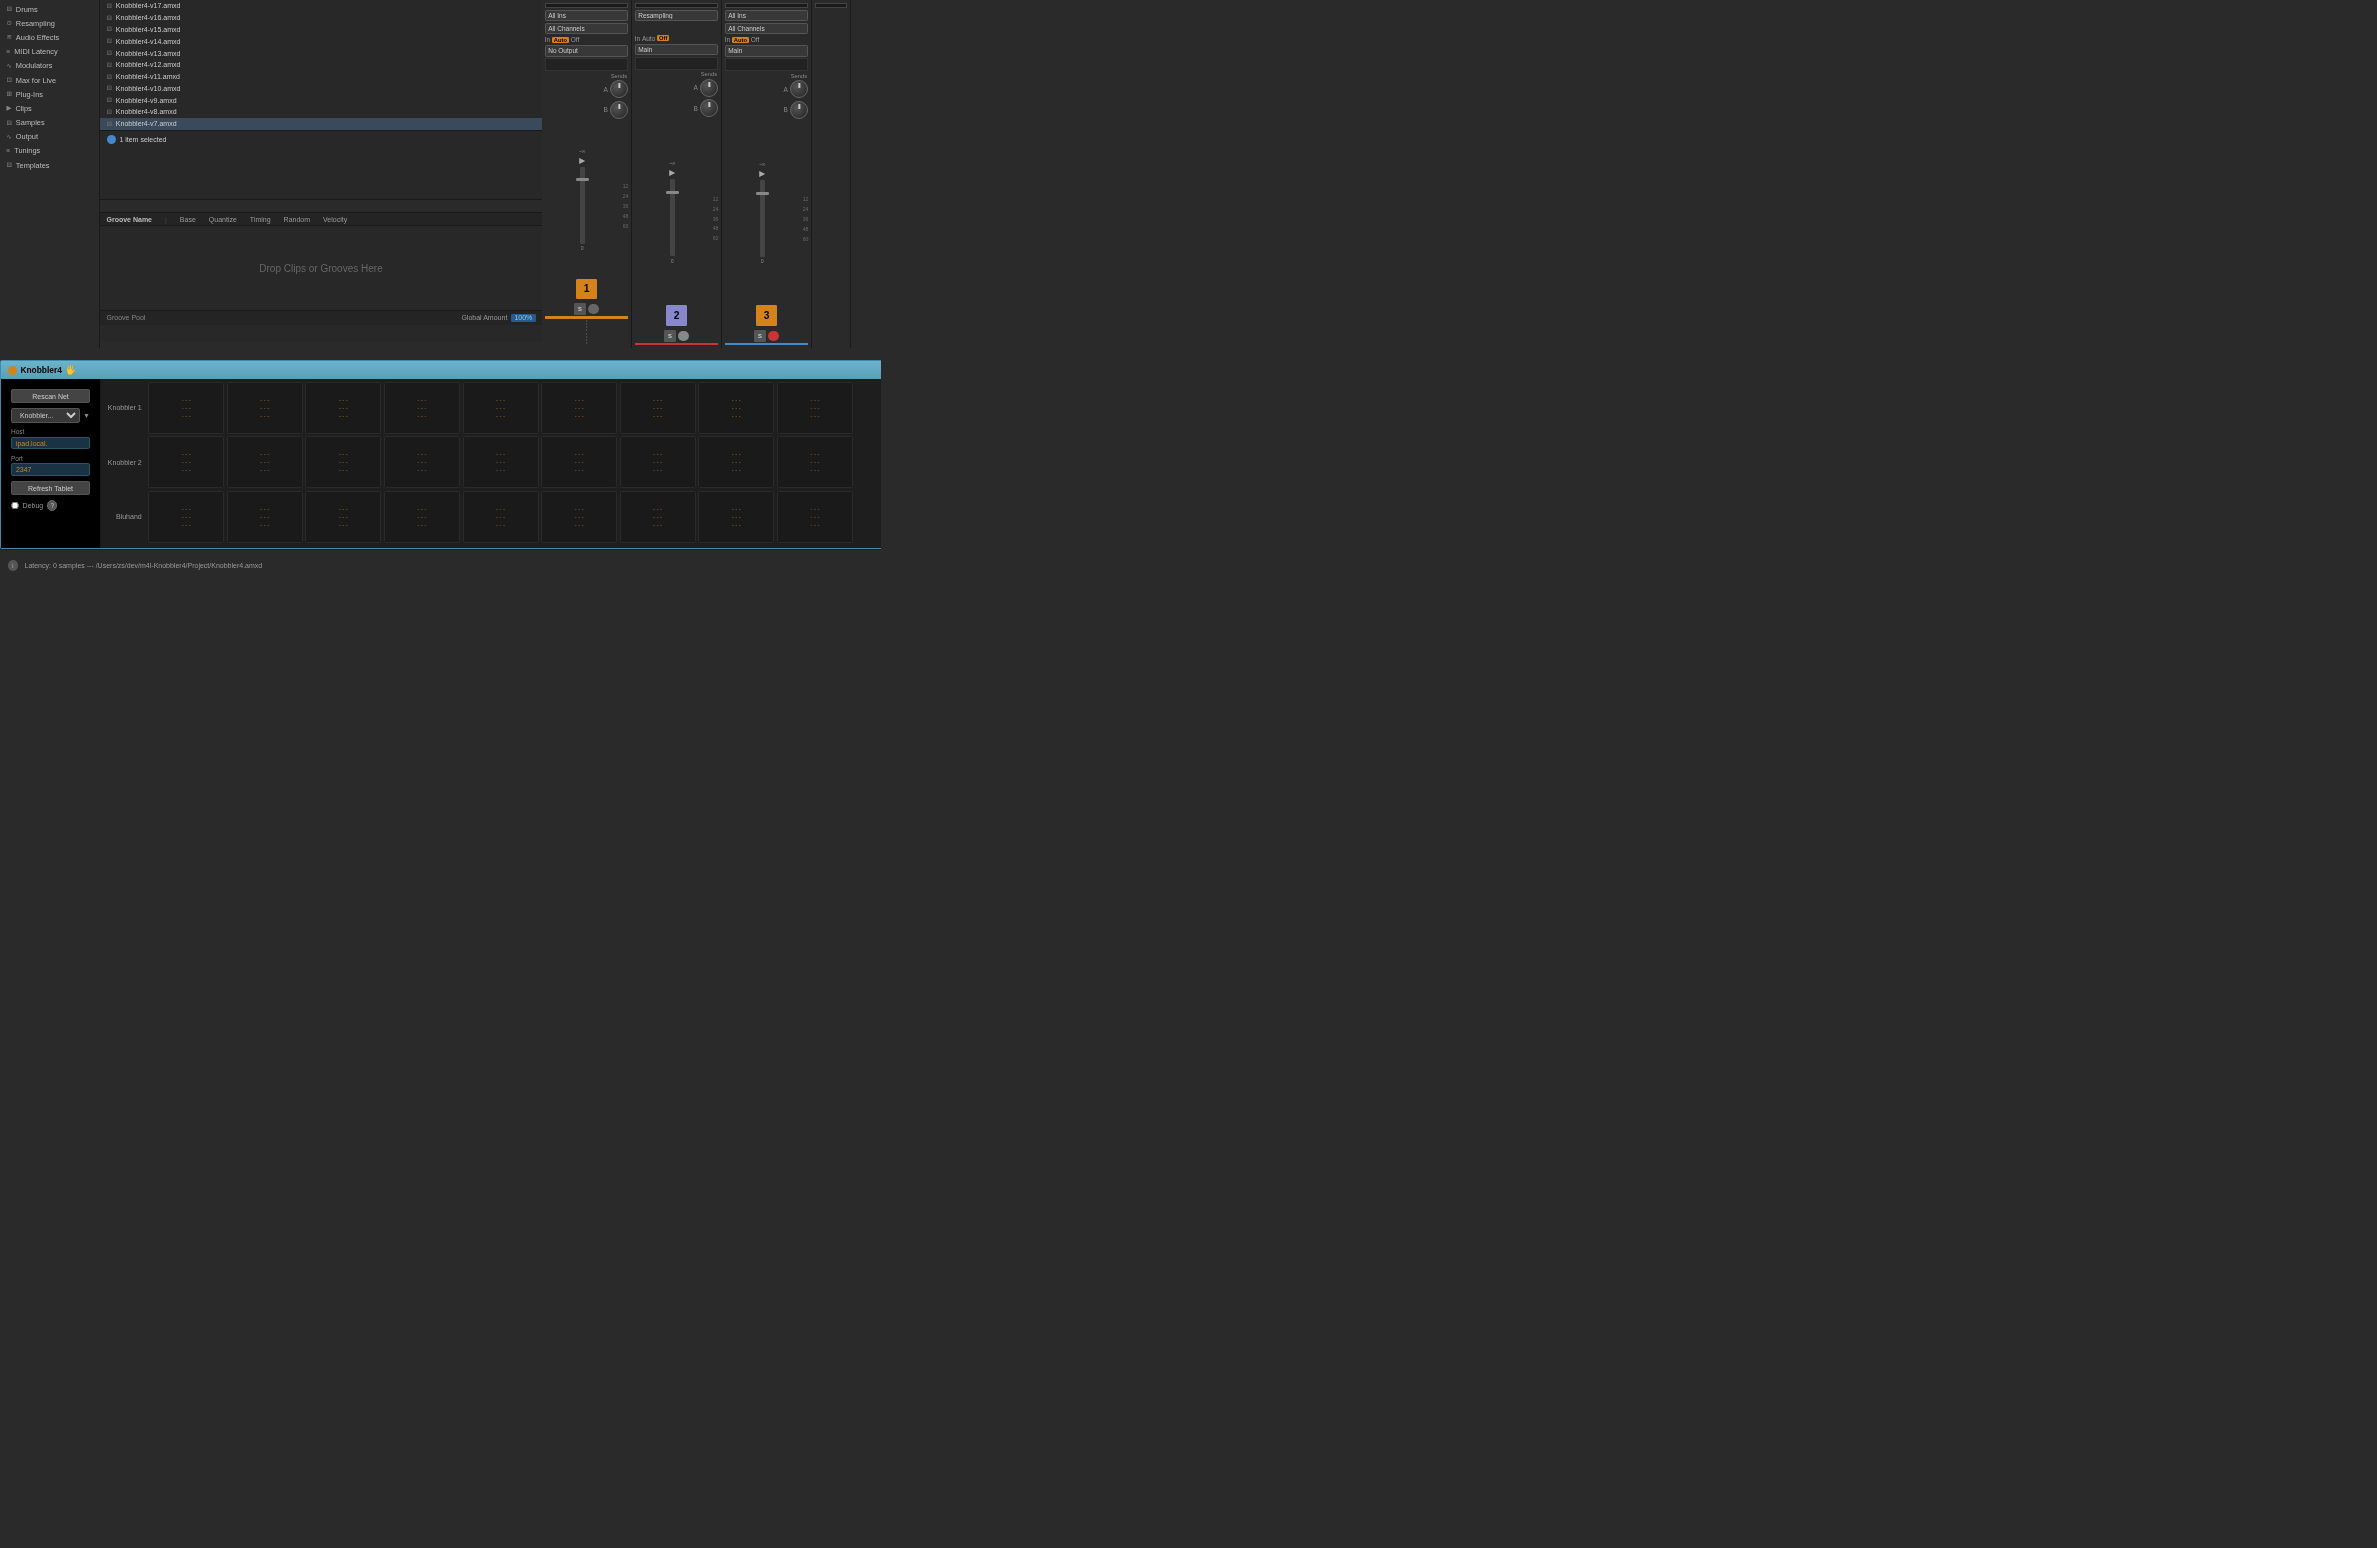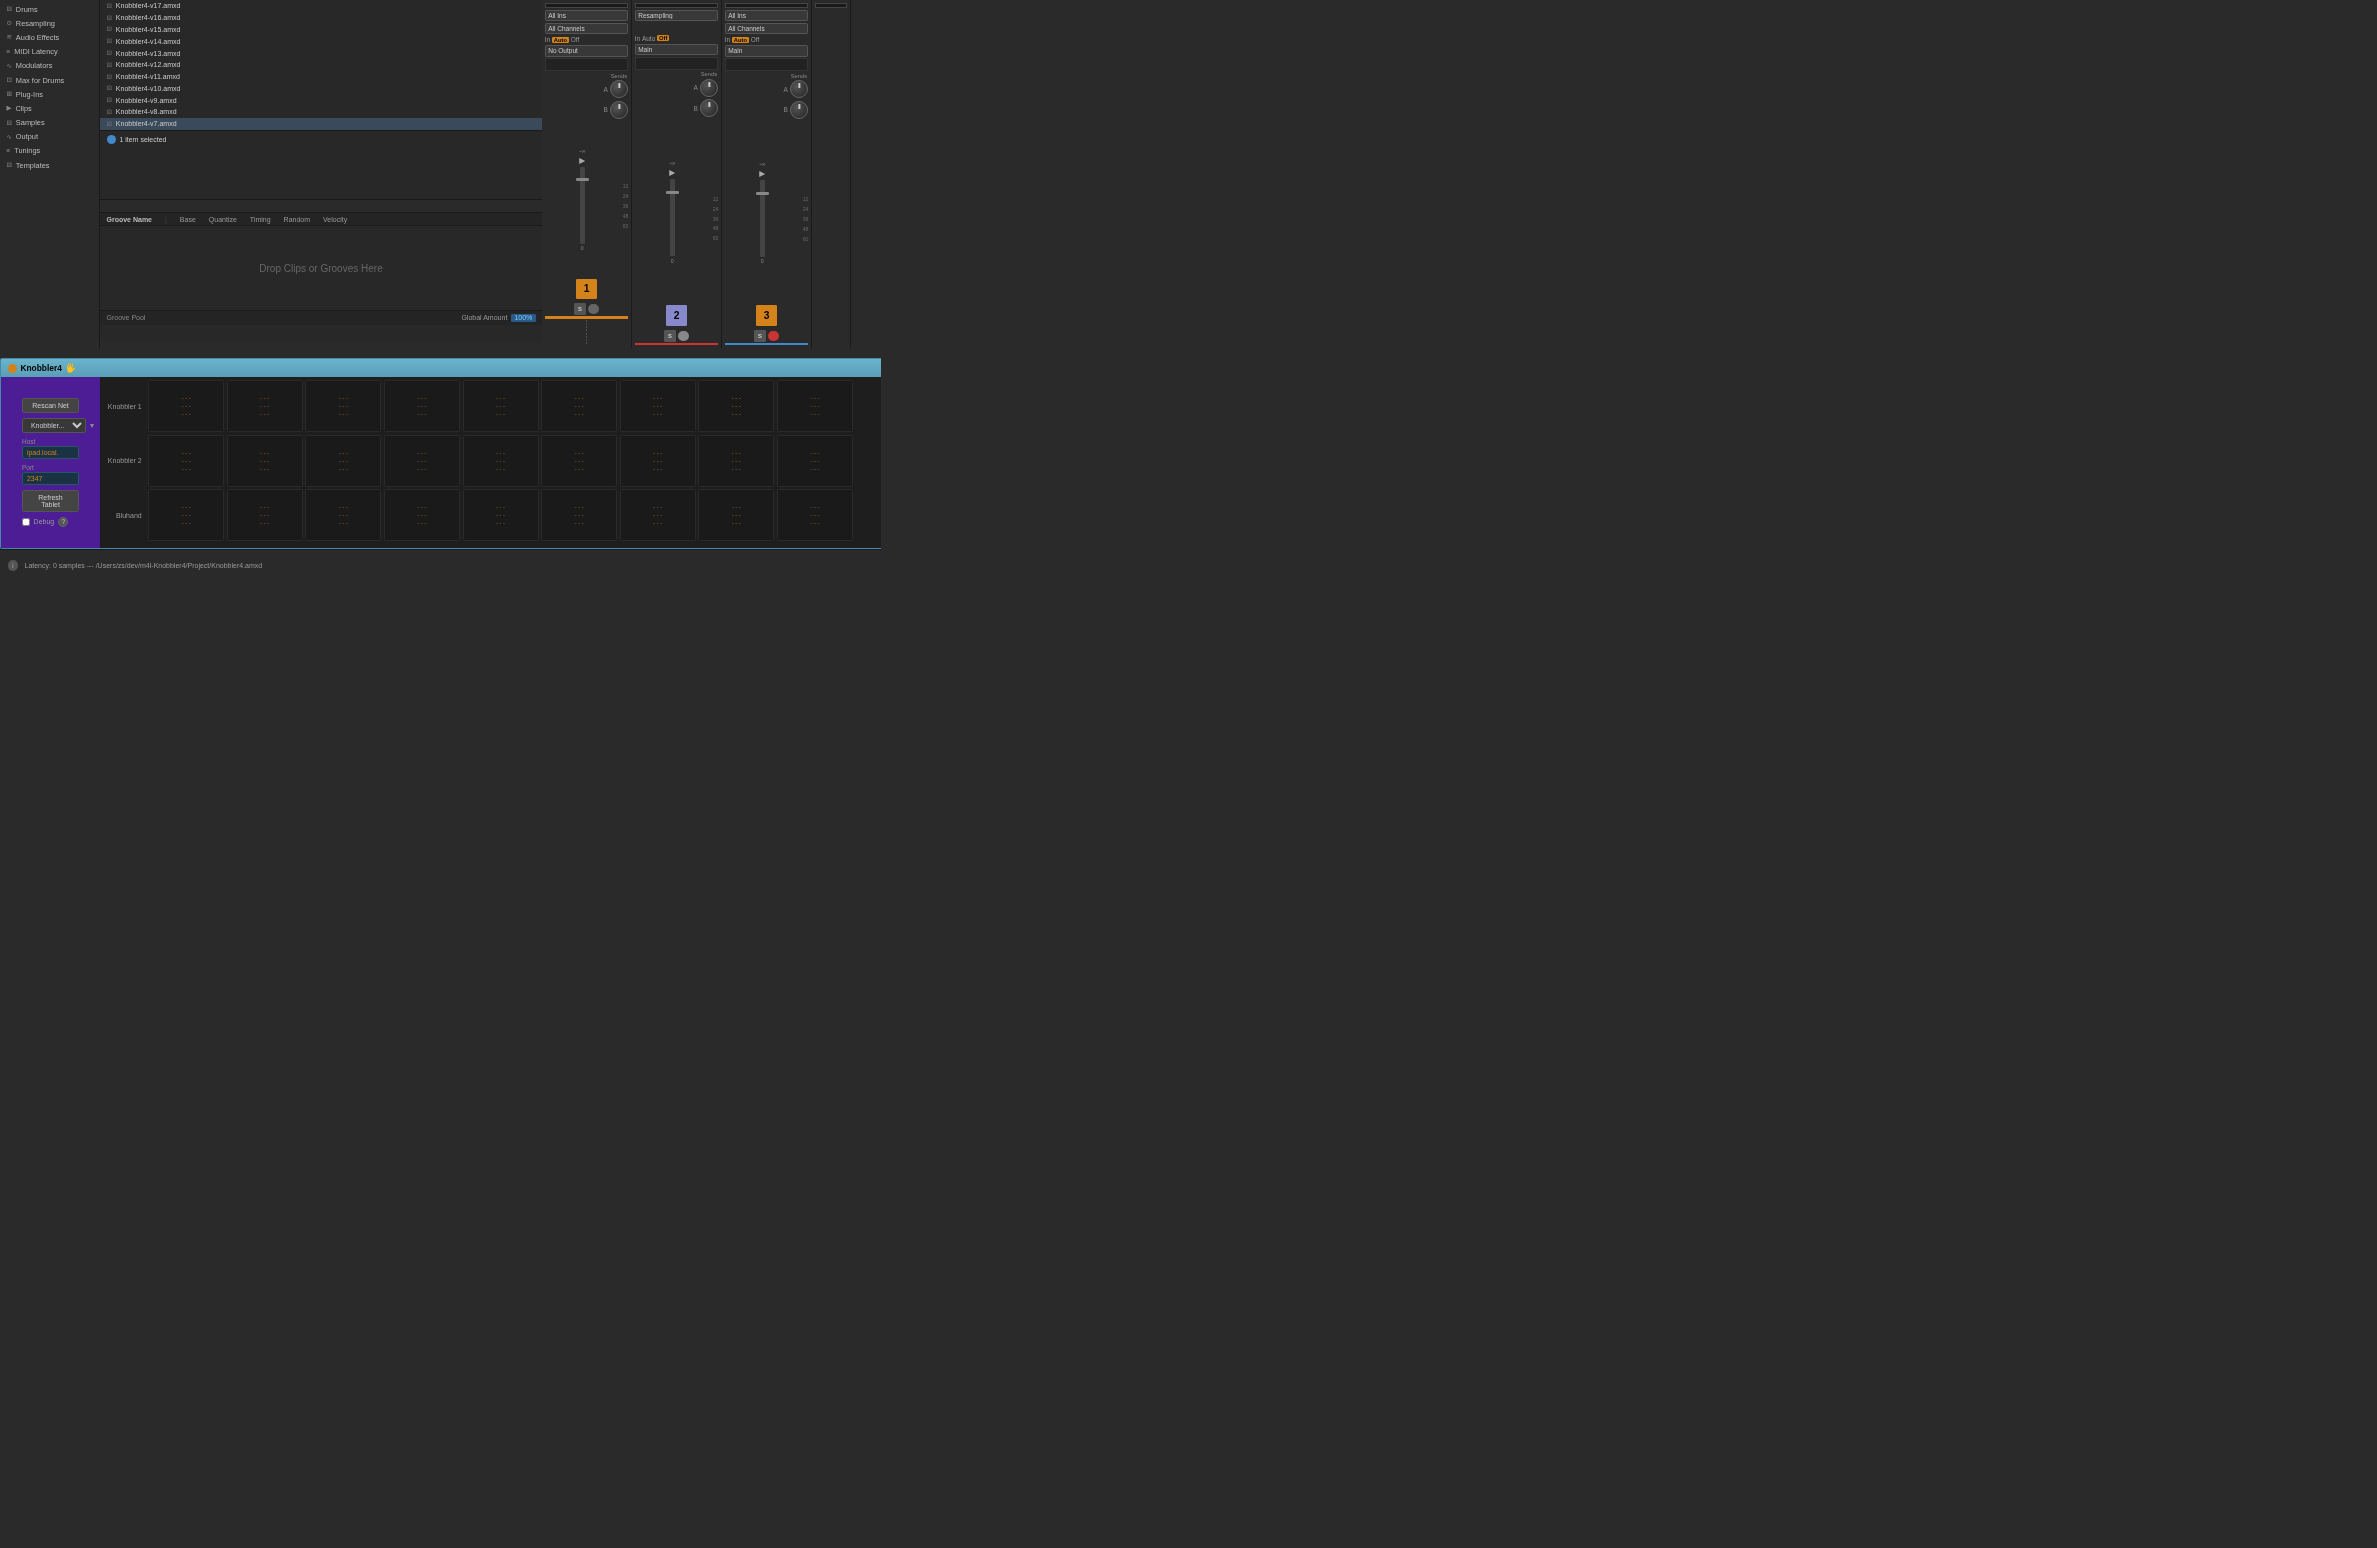--- a/index.html
+++ b/index.html
@@ -246,23 +246,23 @@
       color: #aaa;
     }
 
     
     .knobbler-content {
       display: flex;
       background: #1e1e1e;
     }
     .knobbler-sidebar {
       width: 100px;
-      background: #4c1d95;
+      background: #000000;
       border-right: 0.6px solid #1a1a1a;
-      padding: 21px;
+      padding: 10px;
       display: flex;
       flex-direction: column;
       gap: 5.2px;
     }
     .rescan-btn {
       background: #444;
       border: 0.6px solid #555;
       color: #ccc;
       padding: 2.6px 5.2px;
       border-radius: 1.9px;
@@ -421,21 +421,21 @@
   <div class="sidebar-item">
     <span class="icon">≡</span>
     <span>MIDI Latency</span>
   </div>
   <div class="sidebar-item">
     <span class="icon">∿</span>
     <span>Modulators</span>
   </div>
   <div class="sidebar-item">
     <span class="icon">⊡</span>
-    <span>Max for Drums</span>
+    <span>Max for Live</span>
   </div>
   <div class="sidebar-item">
     <span class="icon">⊞</span>
     <span>Plug-Ins</span>
   </div>
   <div class="sidebar-item">
     <span class="icon">▶</span>
     <span>Clips</span>
   </div>
   <div class="sidebar-item">

